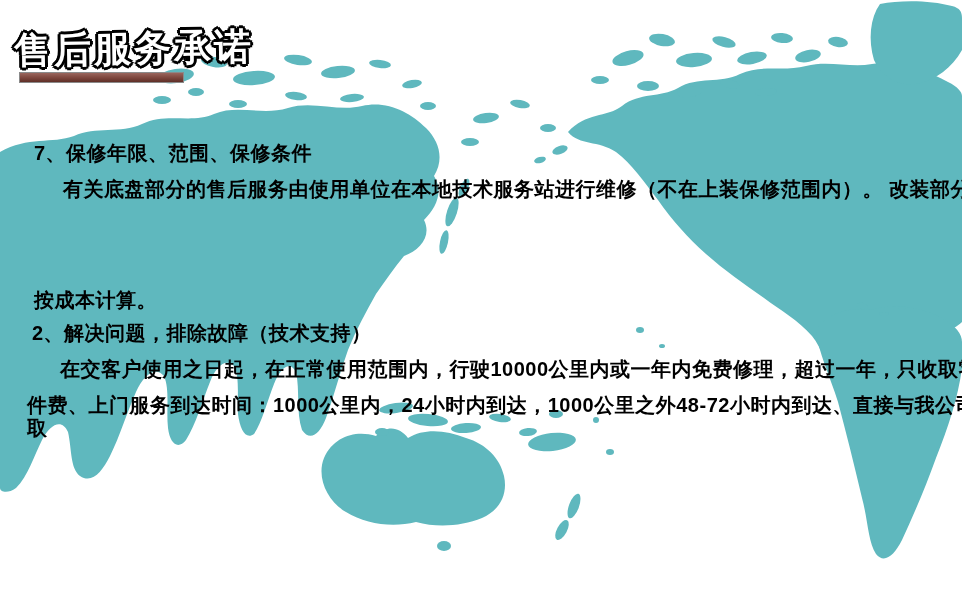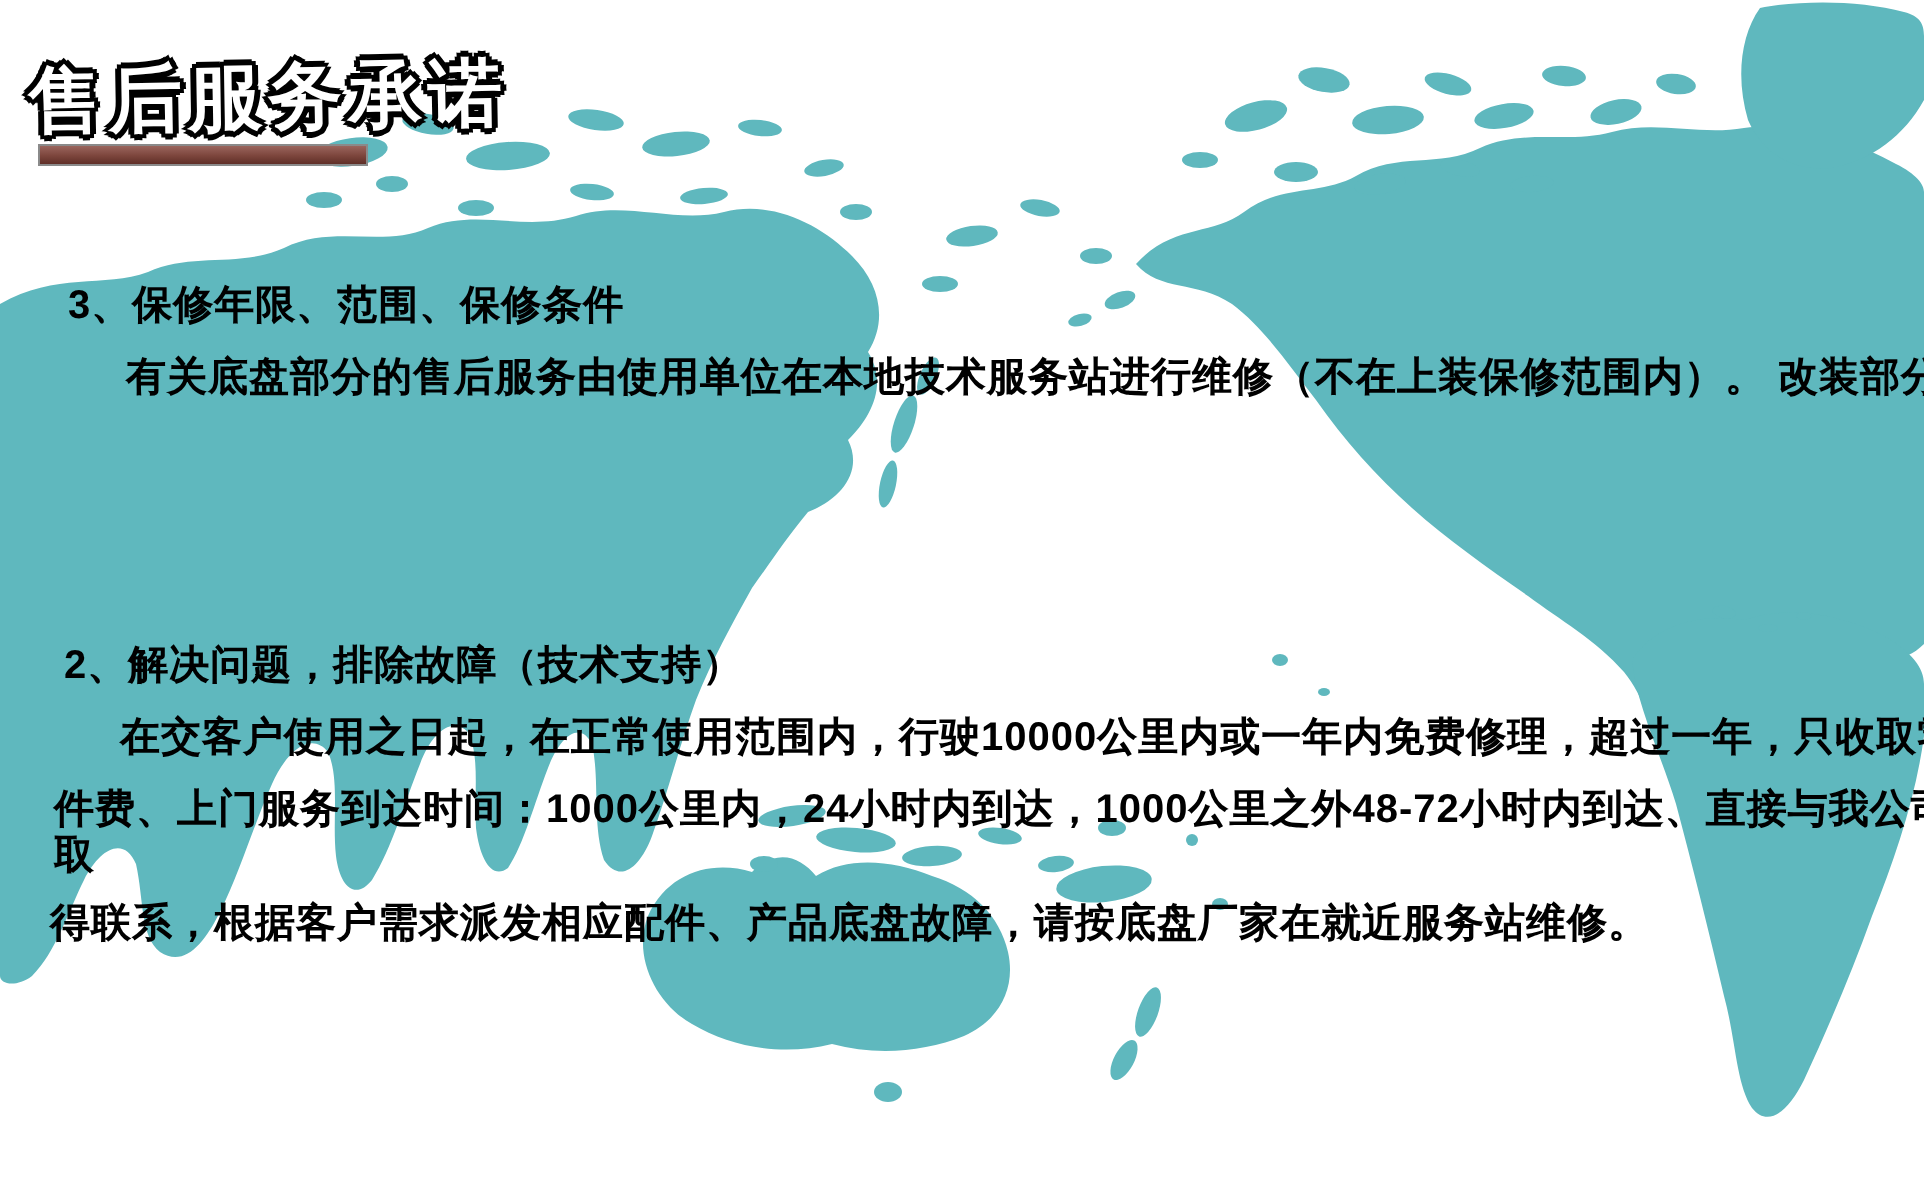--- a/index.html
+++ b/index.html
@@ -128,22 +128,22 @@
       <ellipse cx="640" cy="330" rx="4" ry="3"></ellipse>
       <ellipse cx="662" cy="346" rx="3" ry="2"></ellipse>
       <ellipse cx="610" cy="452" rx="4" ry="3"></ellipse>
       <ellipse cx="596" cy="420" rx="3" ry="3"></ellipse>
     </g>
   </svg>
 
   <div class="title">售后服务承诺</div>
   <div class="title-bar"></div>
 
-  <div class="txt" style="left:34px;top:142px;">3、保修年限、范围、保修条件</div>
+  <div class="txt" style="left:34px;top:142px;">7、保修年限、范围、保修条件</div>
   <div class="txt" style="left:63px;top:178px;">有关底盘部分的售后服务由使用单位在本地技术服务站进行维修（不在上装保修范围内）。 改装部分</div>
+  <div class="txt" style="left:34px;top:289px;">按成本计算。</div>
   <div class="txt" style="left:32px;top:322px;">2、解决问题，排除故障（技术支持）</div>
   <div class="txt" style="left:60px;top:358px;">在交客户使用之日起，在正常使用范围内，行驶10000公里内或一年内免费修理，超过一年，只收取零</div>
   <div class="txt" style="left:27px;top:394px;">件费、上门服务到达时间：1000公里内，24小时内到达，1000公里之外48-72小时内到达、直接与我公司</div>
   <div class="txt" style="left:27px;top:417px;">取</div>
-  <div class="txt" style="left:25px;top:451px;">得联系，根据客户需求派发相应配件、产品底盘故障，请按底盘厂家在就近服务站维修。</div>
 
 
 </div>
 
 </body></html>

